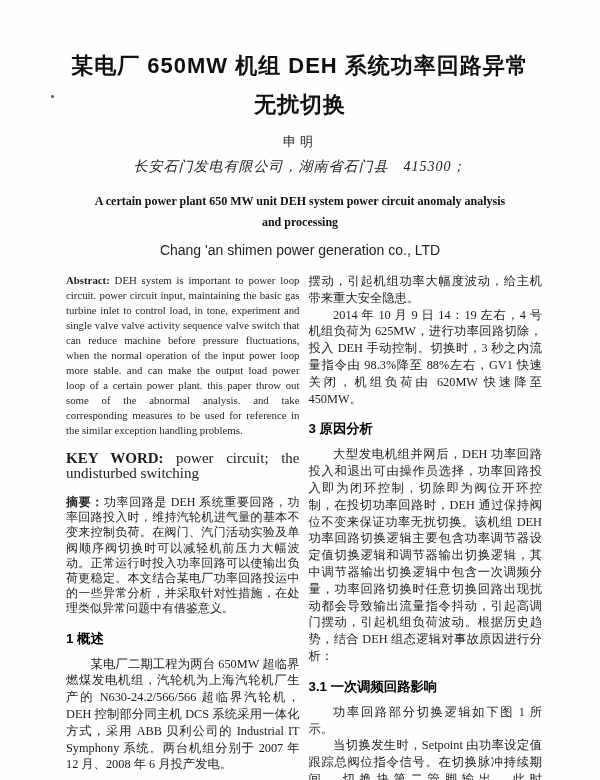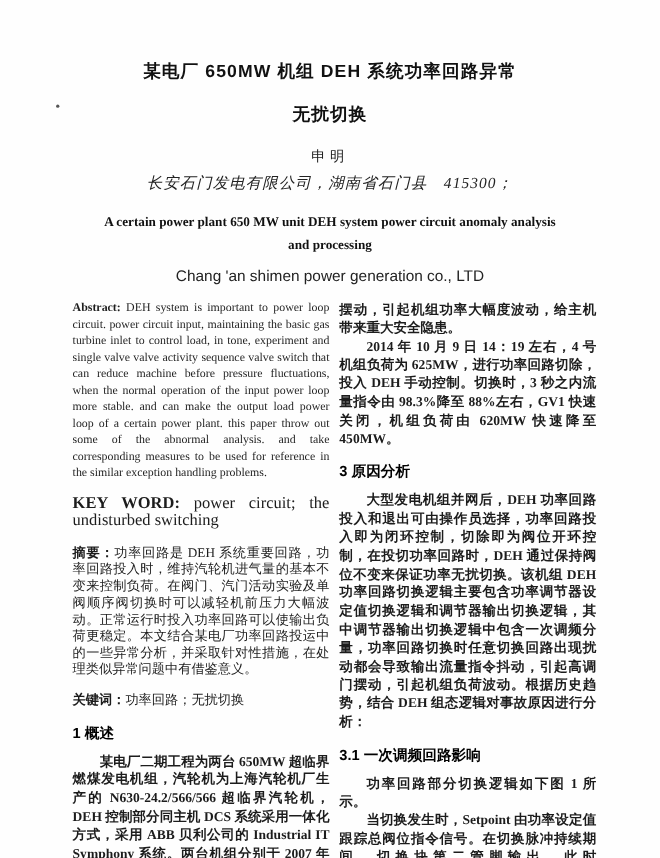--- a/index.html
+++ b/index.html
@@ -17,21 +17,21 @@
     font-family: "Liberation Serif", "DejaVu Serif", serif;
   }
   
   .header {
     padding-top: 46px;
     text-align: center;
   }
   .cn-title {
     font-family: "Liberation Sans", "DejaVu Sans", sans-serif;
     font-weight: bold;
-    font-size: 16px;
+    font-size: 22px;
     line-height: 39px;
     letter-spacing: 1px;
     color: #111;
   }
   .author {
     margin-top: 9px;
     font-size: 13px;
     letter-spacing: 4px;
   }
   .affiliation {
@@ -95,21 +95,20 @@
     font-weight: bold;
     font-size: 13.3px;
     margin: 13px 0 8px 0;
     text-align: left;
     color: #000000;
   }
   .body-para {
     font-size: 12.3px;
     line-height: 16.8px;
     text-indent: 2em;
-    font-weight: bold;
   }
   .no-indent { text-indent: 0; }
   
   .speck {
     position: absolute;
     background: #555;
     border-radius: 50%;
   }
   .speck-1 { left: 51px; top: 95px; width: 3px; height: 3px; }
   .speck-2 { left: 442px; top: 603px; width: 4px; height: 2px; opacity: .6; }
@@ -138,21 +137,20 @@
 
   <div class="columns">
 
     <div class="col">
       <p class="abstract-en"><span class="b">Abstract:</span><span> DEH system is important to power loop circuit. power circuit input, maintaining the basic gas turbine inlet to control load, in tone, experiment and single valve valve activity sequence valve switch that can reduce machine before pressure fluctuations, when the normal operation of the input power loop more stable. and can make the output load power loop of a certain power plant. this paper throw out some of the abnormal analysis. and take corresponding measures to be used for reference in the similar exception handling problems.</span></p>
 
       <p class="kw-en"><span class="b">KEY WORD:</span><span> power circuit; the undisturbed switching</span></p>
 
       <p class="abstract-cn"><span class="b">摘要：</span><span>功率回路是 DEH 系统重要回路，功率回路投入时，维持汽轮机进气量的基本不变来控制负荷。在阀门、汽门活动实验及单阀顺序阀切换时可以减轻机前压力大幅波动。正常运行时投入功率回路可以使输出负荷更稳定。本文结合某电厂功率回路投运中的一些异常分析，并采取针对性措施，在处理类似异常问题中有借鉴意义。</span></p>
 
-      <p class="kw-cn"><span class="b">关键词：</span><span>功率回路；无扰切换</span></p>
 
       <div class="sec-heading">1 概述</div>
       <p class="body-para">某电厂二期工程为两台 650MW 超临界燃煤发电机组，汽轮机为上海汽轮机厂生产的 N630-24.2/566/566 超临界汽轮机，DEH 控制部分同主机 DCS 系统采用一体化方式，采用 ABB 贝利公司的 Industrial IT Symphony 系统。两台机组分别于 2007 年 12 月、2008 年 6 月投产发电。</p>
 
     </div>
 
     <div class="col">
       <p class="body-para no-indent">摆动，引起机组功率大幅度波动，给主机带来重大安全隐患。</p>
       <p class="body-para">2014 年 10 月 9 日 14：19 左右，4 号机组负荷为 625MW，进行功率回路切除，投入 DEH 手动控制。切换时，3 秒之内流量指令由 98.3%降至 88%左右，GV1 快速关闭，机组负荷由 620MW 快速降至 450MW。</p>
 

